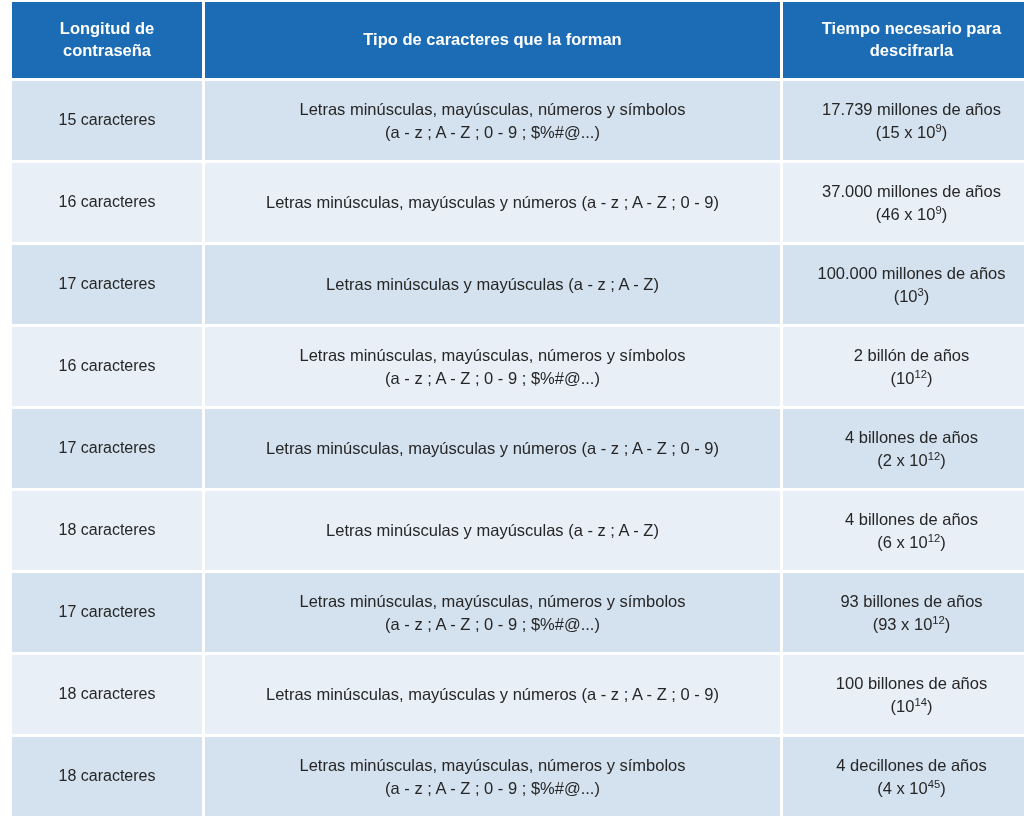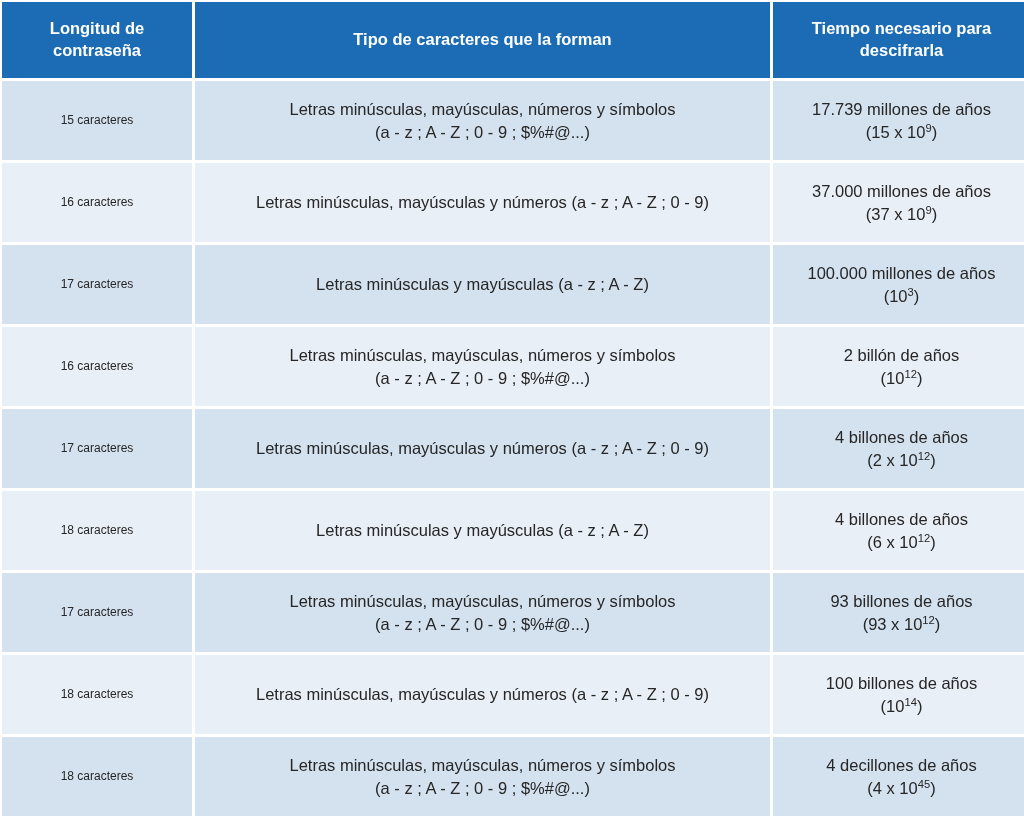--- a/index.html
+++ b/index.html
@@ -12,21 +12,21 @@
     height: 823px;
     font-family: "Liberation Sans", sans-serif;
     overflow: hidden;
   }
 
   .table-wrap {
     width: 1024px;
     height: 823px;
     box-sizing: border-box;
     background: #ffffff;
-    padding: 2px 0 0 2px;
+    padding: 2px 0 0 12px;
   }
 
   table.pw-table {
     width: 1022px;
     border-collapse: separate;
     border-spacing: 3px 3px;
     margin: -3px 0 0 -3px;
     table-layout: fixed;
   }
 
@@ -56,21 +56,21 @@
     height: 79px;
     padding: 4px 8px;
     box-sizing: border-box;
     white-space: pre-line;
   }
 
   tbody tr.row-odd td  { background: #d4e1ee; }
   tbody tr.row-even td { background: #e9eff7; }
 
   td.cell-len {
-    font-size: 12px;
+    font-size: 16px;
   }
   td.cell-type {
     font-size: 16.5px;
     margin-left: 37px;
   }
   td.cell-time {
     font-size: 16.5px;
   }
 
   .sup {
@@ -101,21 +101,21 @@
     <tbody id="table-body">
         <tr class="row-odd">
           <td class="cell-len">15 caracteres</td>
           <td class="cell-type">Letras minúsculas, mayúsculas, números y símbolos
 (a - z ; A - Z ; 0 - 9 ; $%#@...)</td>
           <td class="cell-time"><div>17.739 millones de años</div><div><span>(15 x 10</span><span class="sup">9</span><span>)</span></div></td>
         </tr>
         <tr class="row-even">
           <td class="cell-len">16  caracteres</td>
           <td class="cell-type">Letras minúsculas, mayúsculas y números (a - z ; A - Z ; 0 - 9)</td>
-          <td class="cell-time"><div>37.000 millones de años</div><div><span>(37 x 10</span><span class="sup">9</span><span>)</span></div></td>
+          <td class="cell-time"><div>37.000 millones de años</div><div><span>(46 x 10</span><span class="sup">9</span><span>)</span></div></td>
         </tr>
         <tr class="row-odd">
           <td class="cell-len">17 caracteres</td>
           <td class="cell-type">Letras minúsculas y mayúsculas (a - z ; A - Z)</td>
           <td class="cell-time"><div>100.000 millones de años</div><div><span>(10</span><span class="sup">3</span><span>)</span></div></td>
         </tr>
         <tr class="row-even">
           <td class="cell-len">16 caracteres</td>
           <td class="cell-type">Letras minúsculas, mayúsculas, números y símbolos
 (a - z ; A - Z ; 0 - 9 ; $%#@...)</td>

